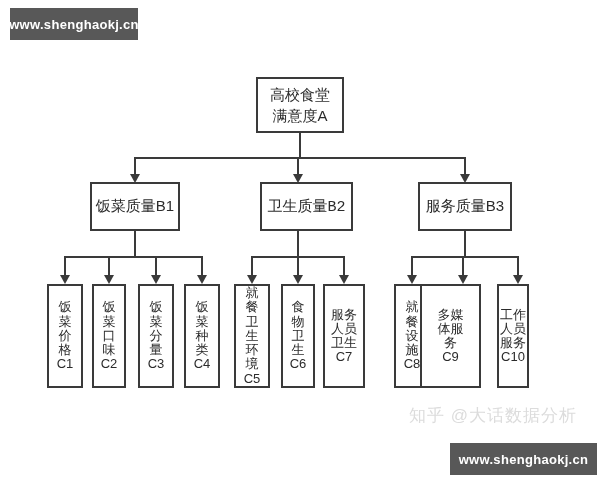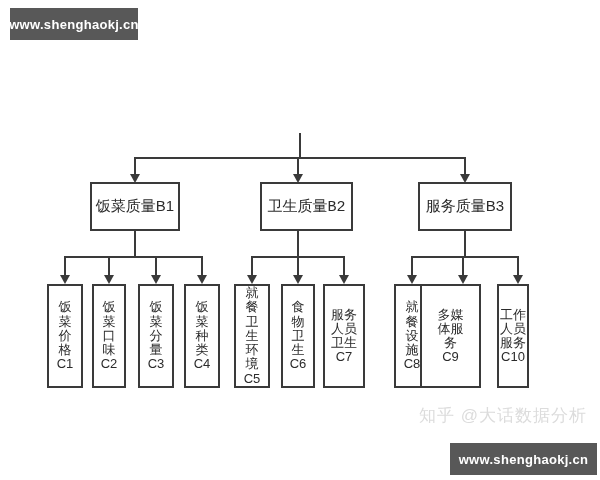--- a/index.html
+++ b/index.html
@@ -20,21 +20,21 @@
     font-size: 13px;
     font-weight: bold;
     display: flex; align-items: center; justify-content: center;
     letter-spacing: 0.3px;
   }
   .banner-top { left: 10px; top: 8px; width: 128px; height: 32px; }
   .banner-bottom { left: 450px; top: 443px; width: 147px; height: 32px; }
 
   .credit {
     position: absolute;
-    left: 419px; top: 404px;
+    left: 409px; top: 404px;
     color: var(--credit-text, #dcdcdc);
     font-size: 17px;
     letter-spacing: 1px;
     white-space: nowrap;
   }
 
   
   svg.connectors { position: absolute; left: 0; top: 0; color: var(--line, #3a3a3a); }
   svg.connectors path { stroke: currentColor; stroke-width: 2; fill: none; }
   svg.connectors polygon { fill: currentColor; stroke: none; }
@@ -110,20 +110,22 @@
     <path d="M465 228 L465 257"></path>
     <path d="M412 257 L518 257"></path>
     <path d="M412 256 L412 277"></path>
       <polygon points="407,275 417,275 412,284"></polygon>
     <path d="M463 256 L463 277"></path>
       <polygon points="458,275 468,275 463,284"></polygon>
     <path d="M518 256 L518 277"></path>
       <polygon points="513,275 523,275 518,284"></polygon>
   </svg>
 
+  <div class="node node-a">高校食堂
+满意度A</div>
 
   <div class="node node-b node-b1">饭菜质量B1</div>
   <div class="node node-b node-b2">卫生质量B2</div>
   <div class="node node-b node-b3">服务质量B3</div>
 
   <div class="node node-c node-c1">饭
 菜
 价
 格
 C1</div>

